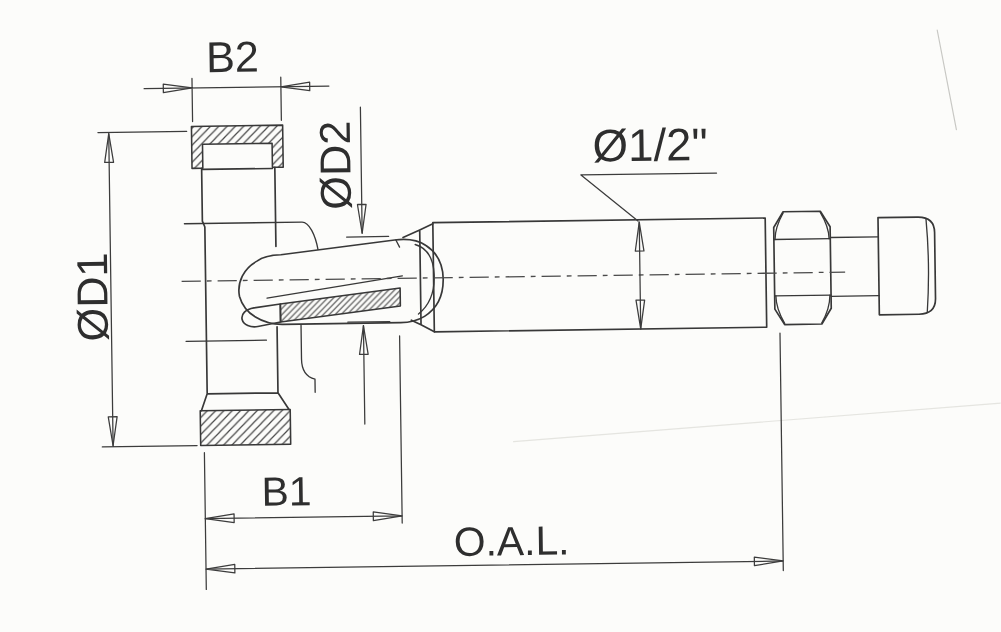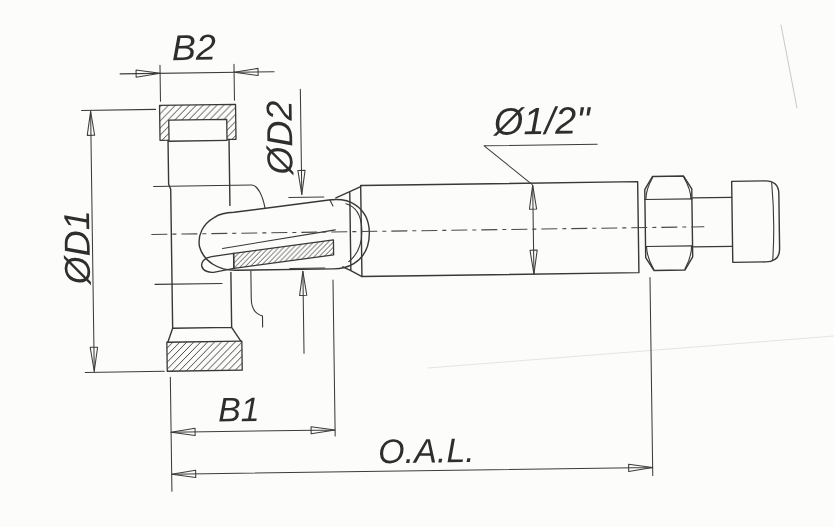--- a/index.html
+++ b/index.html
@@ -2,21 +2,20 @@
 <html><head>
 <meta charset="utf-8">
 <style>
   html,body{margin:0;padding:0;background:#ffffff;}
   .page{
     position:relative;
     width:834px;height:527px;
     background:#fcfcfa;
     overflow:hidden;
     font-family:"Liberation Sans", sans-serif;
-    font-style:italic;
   }
   svg{position:absolute;left:0;top:0;}
   .outline{fill:none;stroke:#383838;stroke-width:1.4;stroke-linejoin:round;stroke-linecap:round;}
   .thin{fill:none;stroke:#383838;stroke-width:1.1;stroke-linecap:round;}
   .dim{fill:none;stroke:#3c3c3c;stroke-width:1.05;stroke-linecap:round;}
   .arrow{fill:none;stroke:#3c3c3c;stroke-width:1.05;stroke-linejoin:round;}
   .hatched{stroke:#383838;stroke-width:1.3;stroke-linejoin:round;}
   .lbl{fill:#2e2e2e;stroke:none;}
   .center{fill:none;stroke:#4a4a4a;stroke-width:1.1;stroke-dasharray:16 5 4 5;}
   .artifact{fill:none;stroke-linecap:round;}

